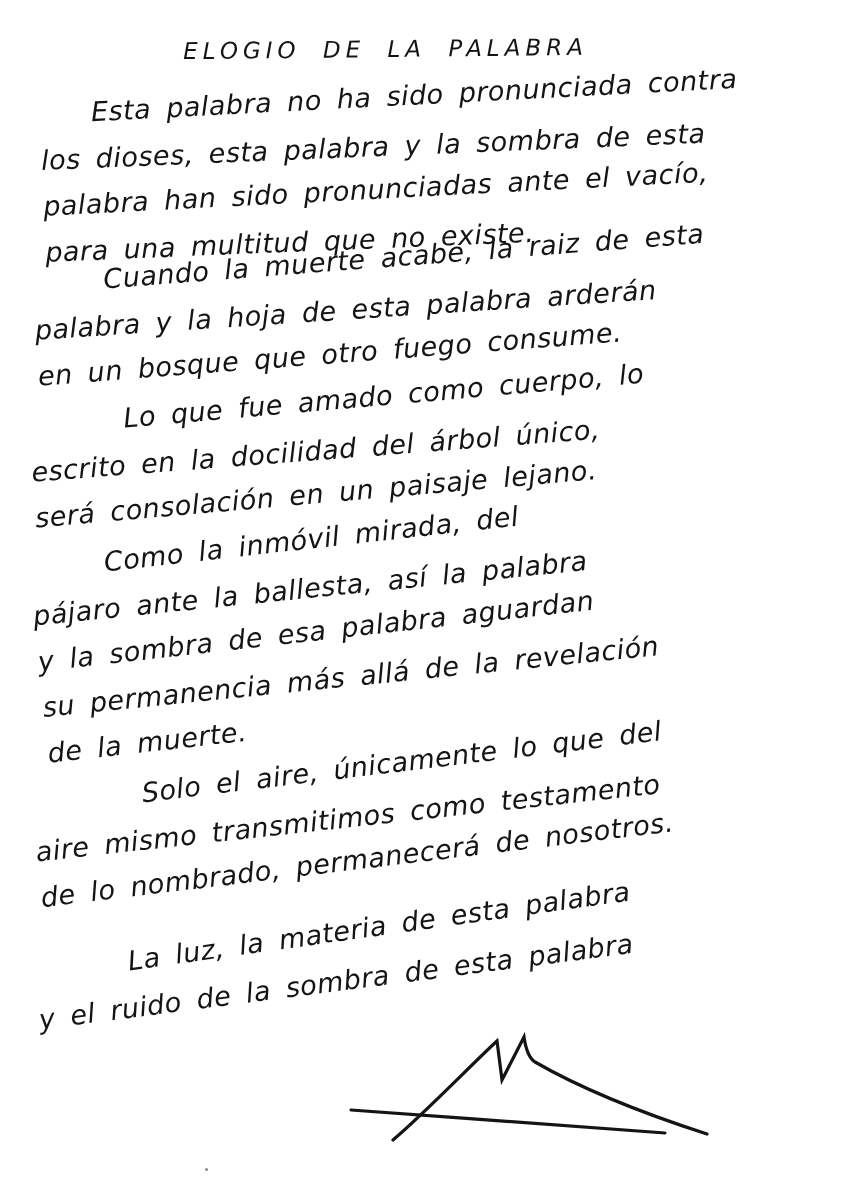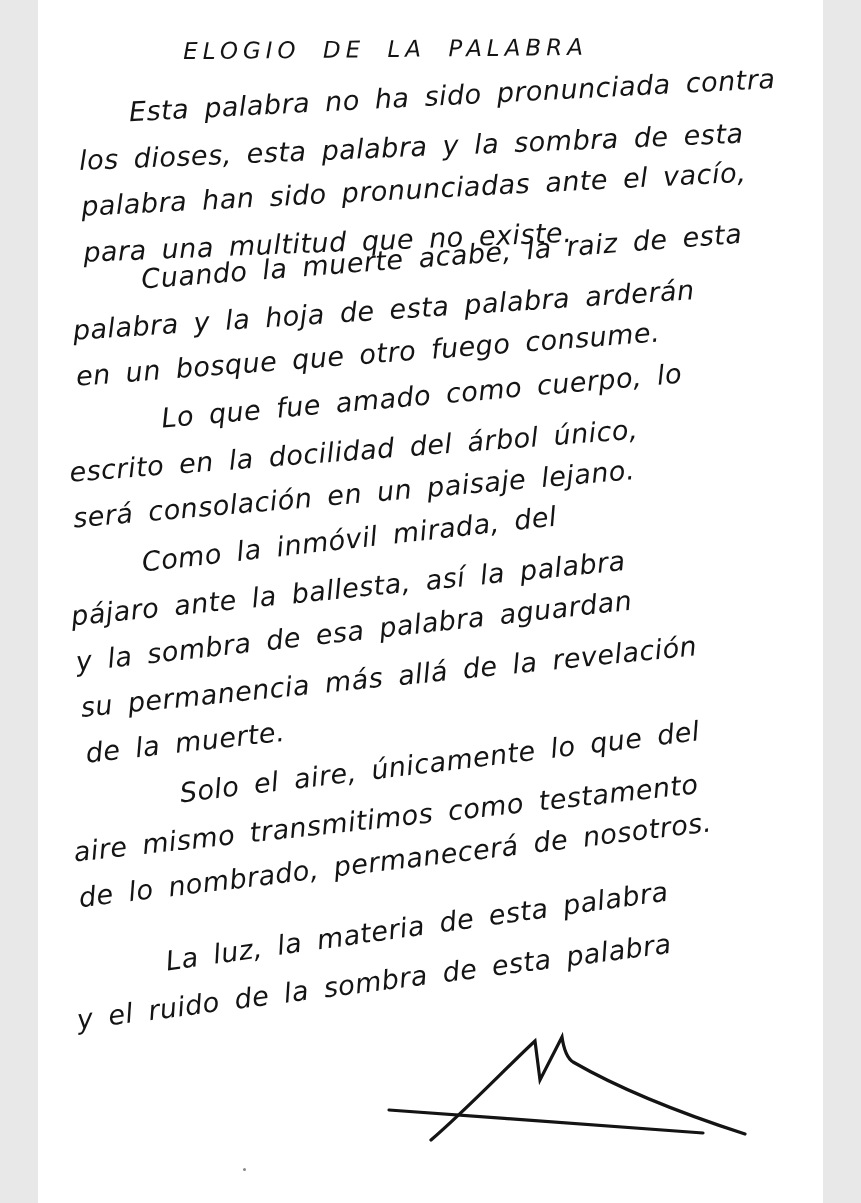--- a/index.html
+++ b/index.html
@@ -1,19 +1,19 @@
 <!DOCTYPE html>
 <html style="--ink: #141414; --paper: #ffffff;"><head>
 <meta charset="utf-8">
 <style>
   :root { --ink: #141414; --paper: #ffffff; }
   html, body { margin: 0; padding: 0; background: #e8e8e8; }
   .page {
     position: relative;
-    width: 785px;
+    width: 861px;
     height: 1203px;
     margin: 0 auto;
     background: var(--paper);
     overflow: hidden;
     color: var(--ink);
     font-family: "DejaVu Sans", sans-serif;
   }
   .title {
     position: absolute;
     top: 36px;

